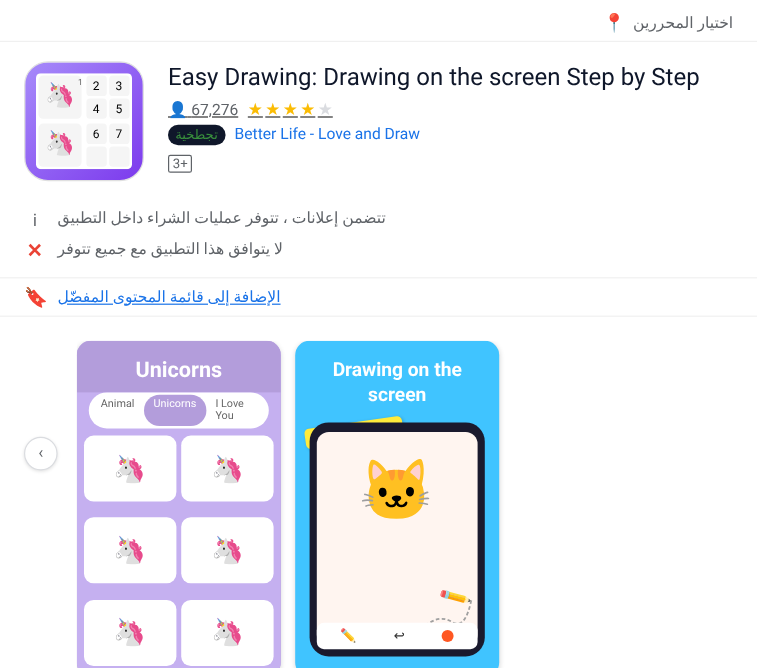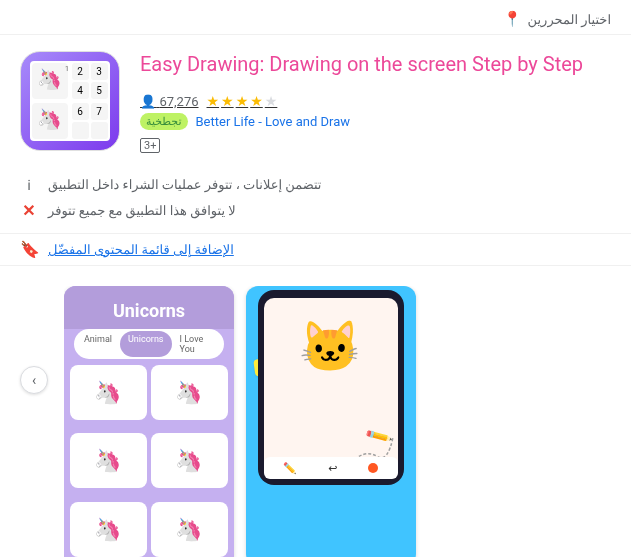--- a/index.html
+++ b/index.html
@@ -61,23 +61,23 @@
       height: 80px;
     }
 
     
     .app-info {
       flex: 1;
     }
     .app-title {
       font-size: 20px;
       font-weight: 400;
-      color: #ec4899;
+      color: #0f172a;
       line-height: 1.3;
-      margin-bottom: 16px;
+      margin-bottom: 6px;
     }
     .app-meta {
       display: flex;
       align-items: center;
       gap: 8px;
       margin-bottom: 4px;
       flex-wrap: wrap;
       text-decoration: underline;
     }
     .reviews-count {
@@ -390,21 +390,21 @@
         <span class="star">★</span>
         <span class="star">★</span>
         <span class="star">★</span>
         <span class="star">★</span>
         <span class="star empty">★</span>
       </div>
     </div>
 
     <div style="display:flex; align-items:center; gap:8px; flex-wrap:wrap; direction:rtl; justify-content:flex-end; margin-bottom:4px;">
       <a class="developer-link">Better Life - Love and Draw</a>
-      <span style="background:#bef264; color:#388e3c; font-size:11px; padding:2px 6px; border-radius:12px; font-weight:500;">تجطخية</span>
+      <span style="background:#0f172a; color:#388e3c; font-size:11px; padding:2px 6px; border-radius:12px; font-weight:500;">تجطخية</span>
     </div>
     <div>
       <span class="content-rating">3+</span>
     </div>
   </div>
 
 </div>
 
 <div class="info-rows">
   <div class="info-row">
@@ -443,20 +443,21 @@
           <div class="sc1-cell">🦄</div>
           <div class="sc1-cell">🦄</div>
           <div class="sc1-cell">🦄</div>
           <div class="sc1-cell">🦄</div>
           <div class="sc1-cell">🦄</div>
         </div>
       </div>
     </div>
 
     <div class="screenshot-card screenshot-card-2">
+      <div class="sc2-title">Drawing on the screen</div>
       <div class="sc2-badge">New gameplay</div>
       <div class="sc2-phone">
         <div class="sc2-screen">
 
           <span style="font-size:50px; position:absolute; top:20px;">🐱</span>
 
           <span style="position:absolute; bottom:30px; right:8px; font-size:18px; transform:rotate(-30deg);">✏️</span>
 
           <svg style="position:absolute; bottom:0; right:0; width:60px; height:50px;">
             <path d="M10,40 Q25,20 40,30 Q50,35 55,10" stroke="#a0a0a0" stroke-width="1.5" fill="none" stroke-dasharray="3,2"></path>

